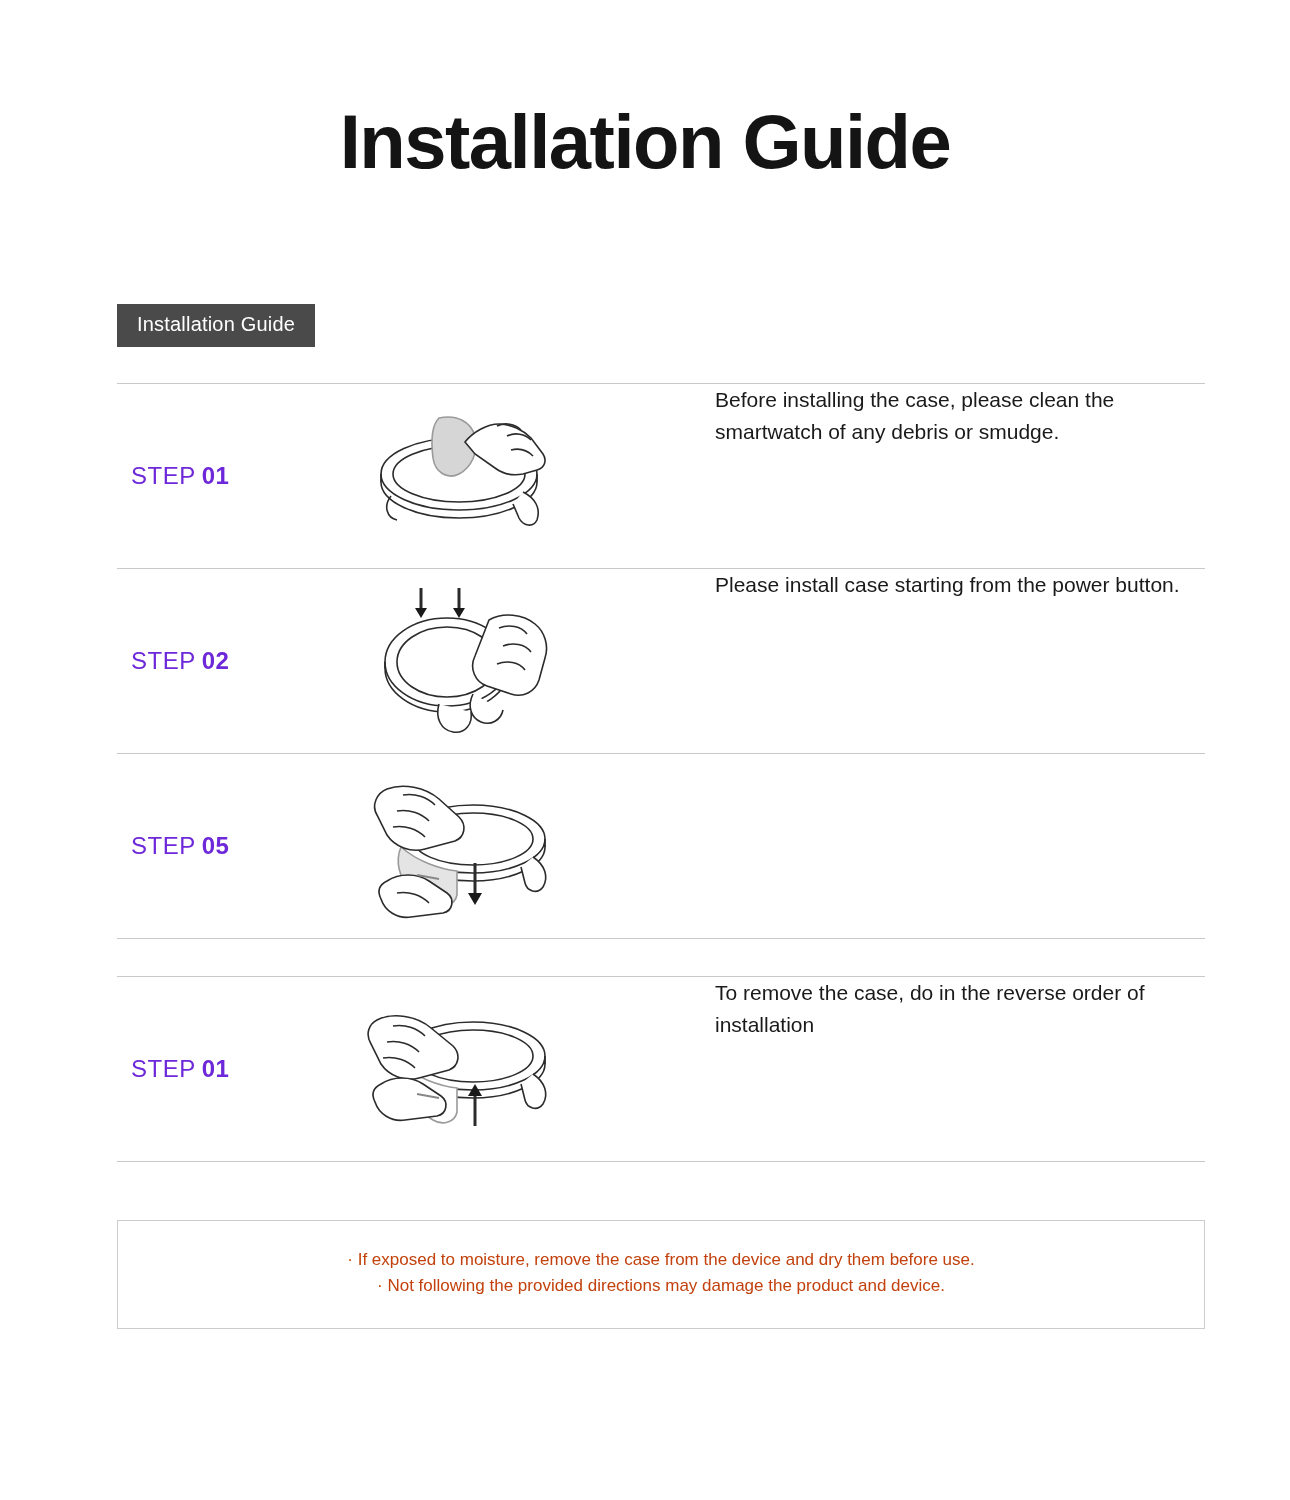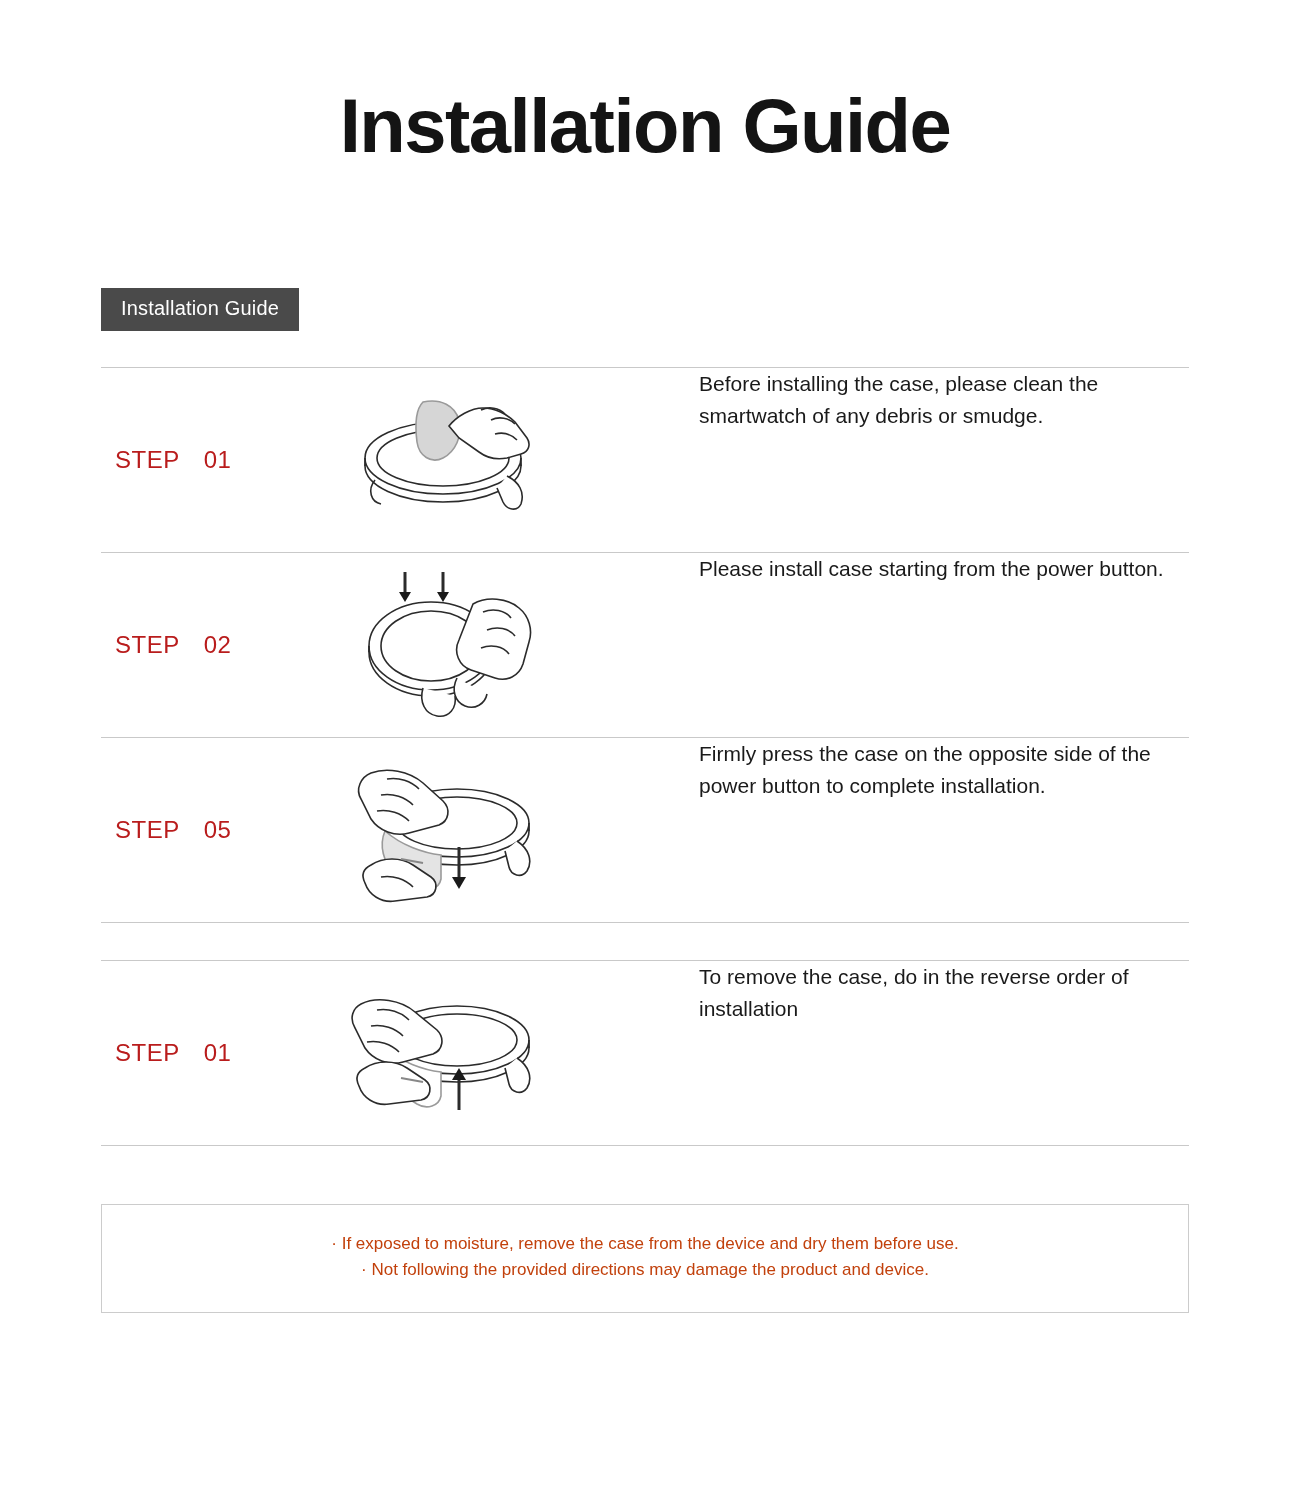--- a/index.html
+++ b/index.html
@@ -13,21 +13,21 @@
     height: 1500px;
     font-family: "Liberation Sans", sans-serif;
     color: #1a1a1a;
     position: relative;
     overflow: hidden;
   }
   .page {
     width: 1290px;
     height: 1158px;
     position: relative;
-    padding: 0;
+    padding: 16px;
   }
   .main-title {
     text-align: center;
     font-size: 76px;
     font-weight: bold;
     letter-spacing: -1.5px;
     color: #141414;
     margin: 0;
     padding-top: 88px;
     line-height: 1;
@@ -60,24 +60,24 @@
     border-bottom: 1px solid #c9c9c9;
     min-height: 185px;
   }
   .step-label {
     width: 200px;
     display: flex;
     align-items: center;
     font-size: 24px;
     letter-spacing: 0.5px;
     padding-left: 14px;
-    color: #b91c1c;
+    color: #6d28d9;
   }
   .step-label .word { font-weight: 400; }
-  .step-label .num { font-weight: normal; margin-left: 24px; letter-spacing: 0.5px; }
+  .step-label .num { font-weight: bold; margin-left: 6px; letter-spacing: 0.5px; }
 
   .step-figure {
     width: 300px;
     display: flex;
     align-items: center;
     justify-content: center;
   }
   .step-figure svg { display: block; }
 
   .step-text {
@@ -202,23 +202,20 @@
           <path d="M46 66 C58 64 70 68 78 76"></path>
 
           <path d="M40 120 C52 112 70 112 82 120 L100 132 C108 138 106 150 96 152 L64 156 C50 158 38 150 34 138 C30 130 32 124 40 120 Z" fill="#ffffff"></path>
           <path d="M50 132 C62 130 74 134 82 142"></path>
 
           <path d="M128 102 L128 138" stroke-width="3"></path>
           <path d="M121 132 L128 144 L135 132 Z" fill="#1a1a1a" stroke="none"></path>
 
           <path d="M70 114 L92 118" stroke="#888" stroke-width="2"></path>
         </svg>
-      </div>
-      <div class="step-text">
-        <span>Firmly press the case on the opposite side of the power button to complete installation.</span>
       </div>
     </div>
 
   </div>
 
 
   <div class="steps removal">
     <div class="step-row">
       <div class="step-label">
         <span class="word">STEP</span>

